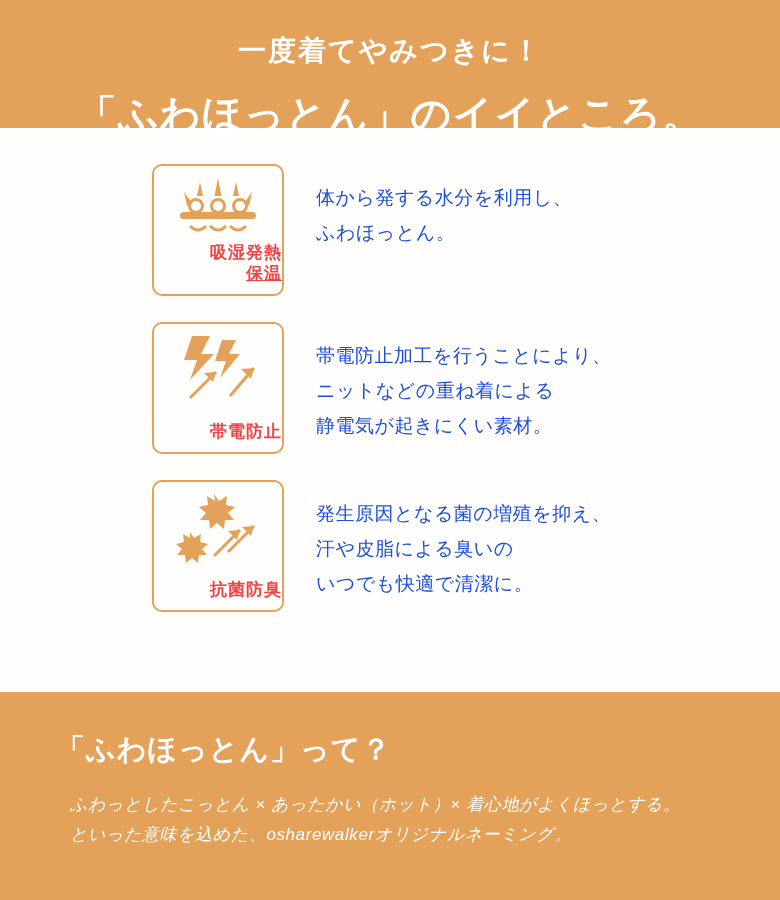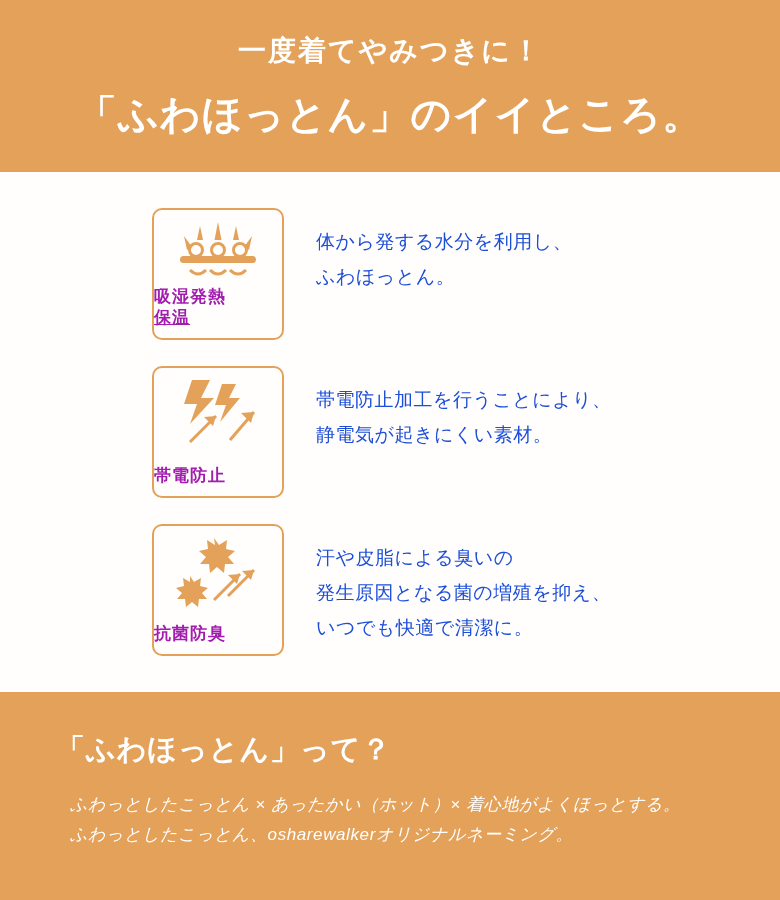--- a/index.html
+++ b/index.html
@@ -19,21 +19,21 @@
     width: 780px;
     height: 900px;
     background: #fffefc;
   }
 
   
   .header {
     background: #e3a159;
     color: #ffffff;
     width: 100%;
-    height: 172px;
+    height: 128px;
     padding-top: 34px;
     text-align: center;
   }
   .header-sub {
     font-size: 28px;
     letter-spacing: 2px;
     font-weight: bold;
     line-height: 1.2;
     margin-bottom: 8px;
   }
@@ -75,22 +75,22 @@
     height: 70px;
     display: flex;
     align-items: center;
     justify-content: center;
   }
   .badge-label {
     position: absolute;
     left: 0;
     right: 0;
     bottom: 10px;
-    text-align: left;
-    color: #a21caf;
+    text-align: right;
+    color: #ef4444;
     font-weight: bold;
     font-size: 17px;
     line-height: 1.25;
     letter-spacing: 1px;
   }
   .badge-label .l2 { display: block; text-decoration: underline; }
 
   .feature-text {
     padding-left: 32px;
     padding-top: 16px;
@@ -192,20 +192,21 @@
               <path d="M84 34 l-13 1 l10 10 z"></path>
             </g>
           </svg>
         </div>
         <div class="badge-label">
           <span>帯電防止</span>
         </div>
       </div>
       <div class="feature-text">
         <div>帯電防止加工を行うことにより、</div>
+        <div>ニットなどの重ね着による</div>
         <div>静電気が起きにくい素材。</div>
       </div>
     </div>
 
     <div class="feature">
       <div class="badge">
         <div class="badge-art">
           <svg width="96" height="74" viewBox="0 0 96 74" aria-hidden="true">
             <g fill="#e3a159">
 
@@ -220,27 +221,27 @@
               <path d="M70 40 l-12 1 l9 9 z"></path>
               <path d="M84 36 l-12 1 l9 9 z"></path>
             </g>
           </svg>
         </div>
         <div class="badge-label">
           <span>抗菌防臭</span>
         </div>
       </div>
       <div class="feature-text">
+        <div>発生原因となる菌の増殖を抑え、</div>
         <div>汗や皮脂による臭いの</div>
-        <div>発生原因となる菌の増殖を抑え、</div>
         <div>いつでも快適で清潔に。</div>
       </div>
     </div>
 
   </div>
 
   <div class="footer">
     <div class="footer-title">「ふわほっとん」って？</div>
     <div class="footer-line">ふわっとしたこっとん × あったかい（ホット）× 着心地がよくほっとする。</div>
-    <div class="footer-line">ふわっとしたこっとん、osharewalkerオリジナルネーミング。</div>
+    <div class="footer-line">といった意味を込めた、osharewalkerオリジナルネーミング。</div>
   </div>
 
 </div>
 
 </body></html>

